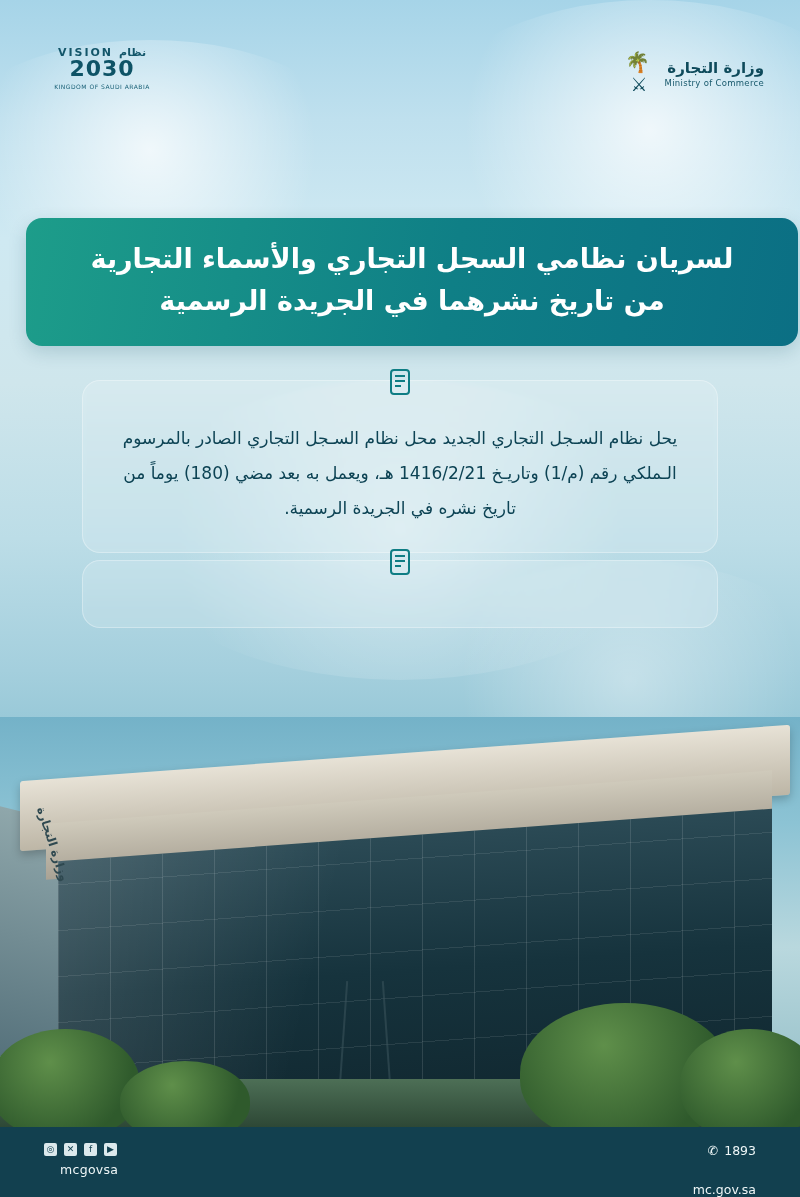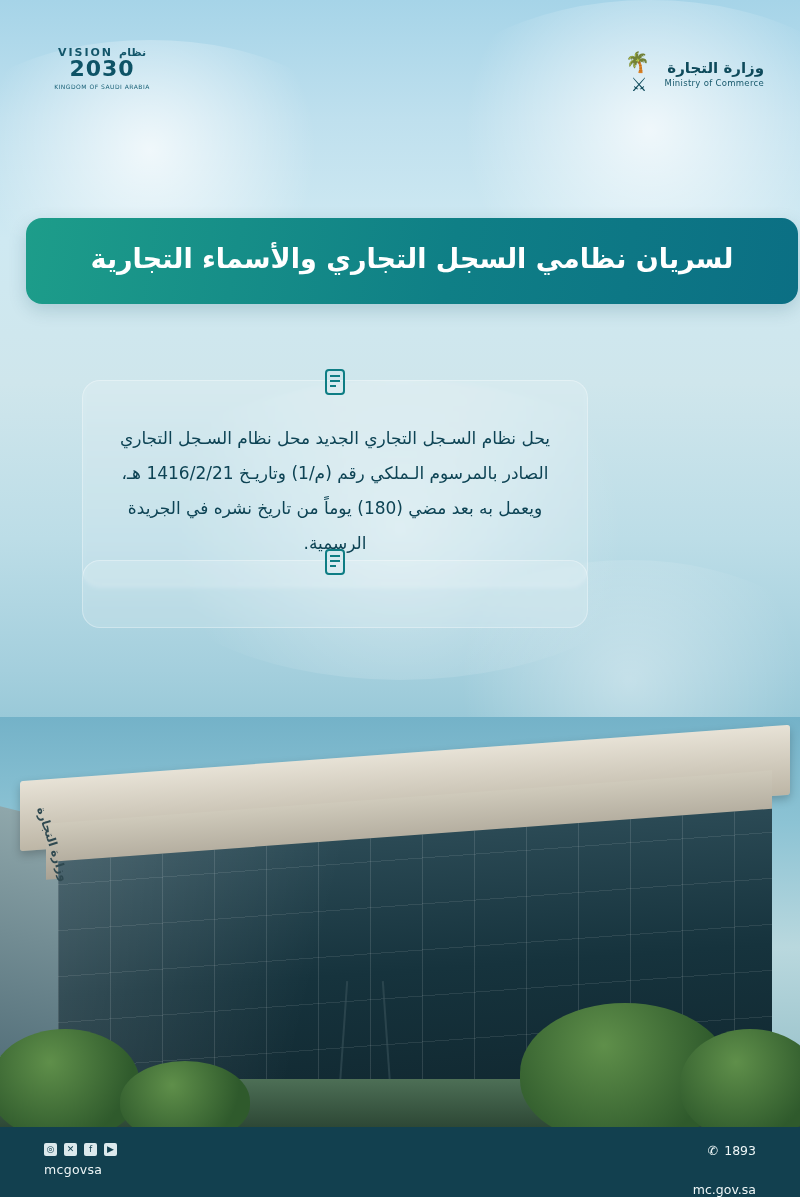--- a/index.html
+++ b/index.html
@@ -81,21 +81,21 @@
     padding:20px 34px 24px 34px;
     box-sizing:border-box;
     color:#ffffff;
     text-align:center;
     font-size:27px;font-weight:bold;line-height:1.55;
     box-shadow:0 6px 18px rgba(12,70,86,.18);
   }
 
   
   .card{
-    position:absolute;left:82px;width:506px;box-sizing:border-box;
+    position:absolute;left:82px;width:636px;box-sizing:border-box;
     background:rgba(255,255,255,.16);
     border:1px solid rgba(255,255,255,.32);
     border-radius:18px;
     padding:40px 34px 26px 34px;
     color:#0d4354;
     text-align:center;
     font-size:17px;line-height:2.05;
     backdrop-filter:blur(2px);
   }
   .card1{top:380px;}
@@ -189,21 +189,21 @@
     background:#12404f;color:#e8f2f4;
   }
   .footer-left{
     position:absolute;left:44px;top:16px;text-align:left;direction:ltr;
   }
   .social{display:flex;gap:7px;align-items:center;font-size:11px;color:#dce9ec;}
   .social .sq{
     width:13px;height:13px;display:flex;align-items:center;justify-content:center;
     font-size:9px;line-height:1;color:#12404f;background:#dce9ec;border-radius:2px;
   }
-  .handle{font-size:12.5px;margin-top:6px;color:#eef6f7;letter-spacing:.3px;}
+  .handle{font-size:12.5px;margin-top:6px;color:#eef6f7;letter-spacing:.3px;margin-left:16px;}
   .footer-right{
     position:absolute;right:44px;top:16px;text-align:right;direction:ltr;
   }
   .phone{font-size:12.5px;color:#eef6f7;display:flex;gap:6px;justify-content:flex-end;align-items:center;}
   .site{font-size:12.5px;margin-top:24px;color:#eef6f7;}
 </style>
 </head>
 <body>
 
 <div class="poster">
@@ -233,20 +233,21 @@
         <div class="palm">🌴</div>
         <div class="swords">⚔</div>
       </div>
     </div>
 
   </div>
 
 
   <div class="band">
     <div>لسريان نظامي السجل التجاري والأسماء التجارية</div>
+    <div>من تاريخ نشرهما في الجريدة الرسمية</div>
   </div>
 
   <div class="card card1">
     <div class="doc-icon">
       <svg width="22" height="26" viewBox="0 0 22 26" aria-hidden="true">
         <rect x="2" y="1" width="18" height="24" rx="3" fill="none" stroke="#0e7d84" stroke-width="2"></rect>
         <line x1="6" y1="7" x2="16" y2="7" stroke="#0e7d84" stroke-width="2"></line>
         <line x1="6" y1="12" x2="16" y2="12" stroke="#0e7d84" stroke-width="2"></line>
         <line x1="6" y1="17" x2="12" y2="17" stroke="#0e7d84" stroke-width="2"></line>
       </svg>

